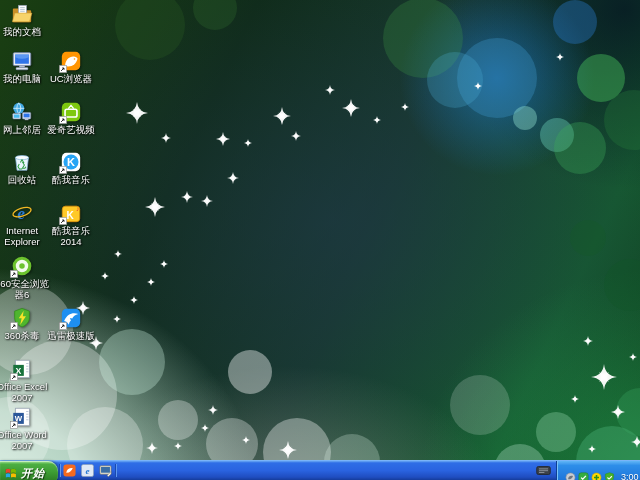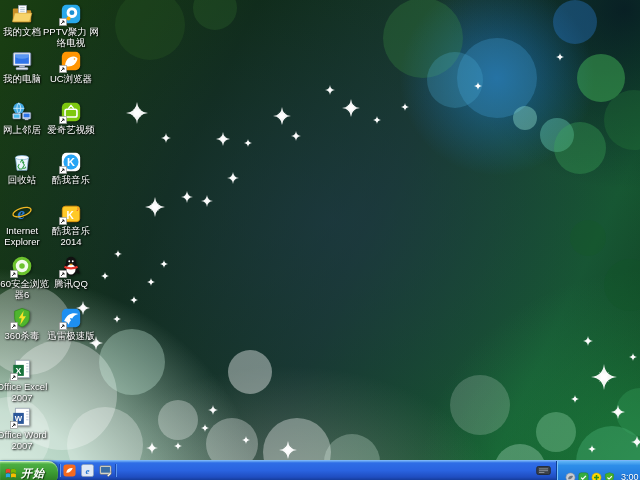--- a/index.html
+++ b/index.html
@@ -404,38 +404,20 @@
         <span class="badge">
           <svg viewBox="0 0 10 10">
             <rect x=".4" y=".4" width="9.2" height="9.2" fill="#fff" stroke="#808080" stroke-width=".7"></rect>
             <path d="M2.6 7.4L6.2 3.8M6.2 3.8H3.9M6.2 3.8v2.3" stroke="#111" stroke-width="1.1" fill="none"></path>
           </svg>
         </span>
       </div>
       <div class="lab">Office Word
 2007</div>
     </div>
-    <div class="cell" style="left: 42px; top: 3px;">
-      <div class="ico">
-        <svg viewBox="0 0 24 24">
-          <rect x="2" y="2" width="20" height="20" rx="5" fill="#28a8ea"></rect>
-          <circle cx="13" cy="10.5" r="5.8" fill="#fff"></circle>
-          <circle cx="13" cy="10.5" r="2.7" fill="#1b8fd0"></circle>
-          <circle cx="9.3" cy="16.8" r="2.2" fill="#f7a800"></circle>
-        </svg>
-        <span class="badge">
-          <svg viewBox="0 0 10 10">
-            <rect x=".4" y=".4" width="9.2" height="9.2" fill="#fff" stroke="#808080" stroke-width=".7"></rect>
-            <path d="M2.6 7.4L6.2 3.8M6.2 3.8H3.9M6.2 3.8v2.3" stroke="#111" stroke-width="1.1" fill="none"></path>
-          </svg>
-        </span>
-      </div>
-      <div class="lab">PPTV聚力 网
-络电视</div>
-    </div>
     <div class="cell" style="left: 42px; top: 101px;">
       <div class="ico">
         <svg viewBox="0 0 24 24">
           <rect x="2" y="2" width="20" height="20" rx="5" fill="#7ec80f"></rect>
           <rect x="5.5" y="9" width="13" height="8.5" rx="2" fill="none" stroke="#fff" stroke-width="1.8"></rect>
           <path d="M9.5 7.8L12 4.8M14.5 7.8L12 4.8" stroke="#fff" stroke-width="1.5" stroke-linecap="round" fill="none"></path>
         </svg>
         <span class="badge">
           <svg viewBox="0 0 10 10">
             <rect x=".4" y=".4" width="9.2" height="9.2" fill="#fff" stroke="#808080" stroke-width=".7"></rect>
@@ -486,41 +468,20 @@
         </svg>
         <span class="badge">
           <svg viewBox="0 0 10 10">
             <rect x=".4" y=".4" width="9.2" height="9.2" fill="#fff" stroke="#808080" stroke-width=".7"></rect>
             <path d="M2.6 7.4L6.2 3.8M6.2 3.8H3.9M6.2 3.8v2.3" stroke="#111" stroke-width="1.1" fill="none"></path>
           </svg>
         </span>
       </div>
       <div class="lab">酷我音乐
 2014</div>
-    </div>
-    <div class="cell" style="left: 42px; top: 255px;">
-      <div class="ico">
-        <svg viewBox="0 0 24 24">
-          <path d="M4.2 15.5c-1.6 2.2-2.1 4.3-1.1 4.9.8.5 2.2-.5 3-1.9zM19.8 15.5c1.6 2.2 2.1 4.3 1.1 4.9-.8.5-2.2-.5-3-1.9z" fill="#111"></path>
-          <ellipse cx="12" cy="14.5" rx="7.3" ry="8" fill="#111"></ellipse>
-          <circle cx="12" cy="7.3" r="5.4" fill="#111"></circle>
-          <ellipse cx="12" cy="15.7" rx="4.9" ry="5.6" fill="#fff"></ellipse>
-          <circle cx="10.1" cy="6.8" r="1" fill="#fff"></circle>
-          <circle cx="13.9" cy="6.8" r="1" fill="#fff"></circle>
-          <path d="M9.8 9.6h4.4L12 11.4z" fill="#f5a623"></path>
-          <path d="M5.3 11.8c3.2 2 10.2 2 13.4 0l.9 2.2c-3.8 2.3-11.4 2.3-15.2 0z" fill="#e8372c"></path>
-        </svg>
-        <span class="badge">
-          <svg viewBox="0 0 10 10">
-            <rect x=".4" y=".4" width="9.2" height="9.2" fill="#fff" stroke="#808080" stroke-width=".7"></rect>
-            <path d="M2.6 7.4L6.2 3.8M6.2 3.8H3.9M6.2 3.8v2.3" stroke="#111" stroke-width="1.1" fill="none"></path>
-          </svg>
-        </span>
-      </div>
-      <div class="lab">腾讯QQ</div>
     </div>
     <div class="cell" style="left: 42px; top: 307px;">
       <div class="ico">
         <svg viewBox="0 0 24 24">
           <rect x="2" y="2" width="20" height="20" rx="5" fill="#1e8ff0"></rect>
           <path d="M4.5 15.2C8 7.2 14 5.6 20 7.6c-3.6 1-5.6 2.5-6.6 5l-2.6-.5 1.1 2.6c-1.5 1.5-2.1 3-2.1 4.6-1.4-2.1-2.4-3.6-5.3-4.1z" fill="#fff"></path>
         </svg>
         <span class="badge">
           <svg viewBox="0 0 10 10">
             <rect x=".4" y=".4" width="9.2" height="9.2" fill="#fff" stroke="#808080" stroke-width=".7"></rect>

